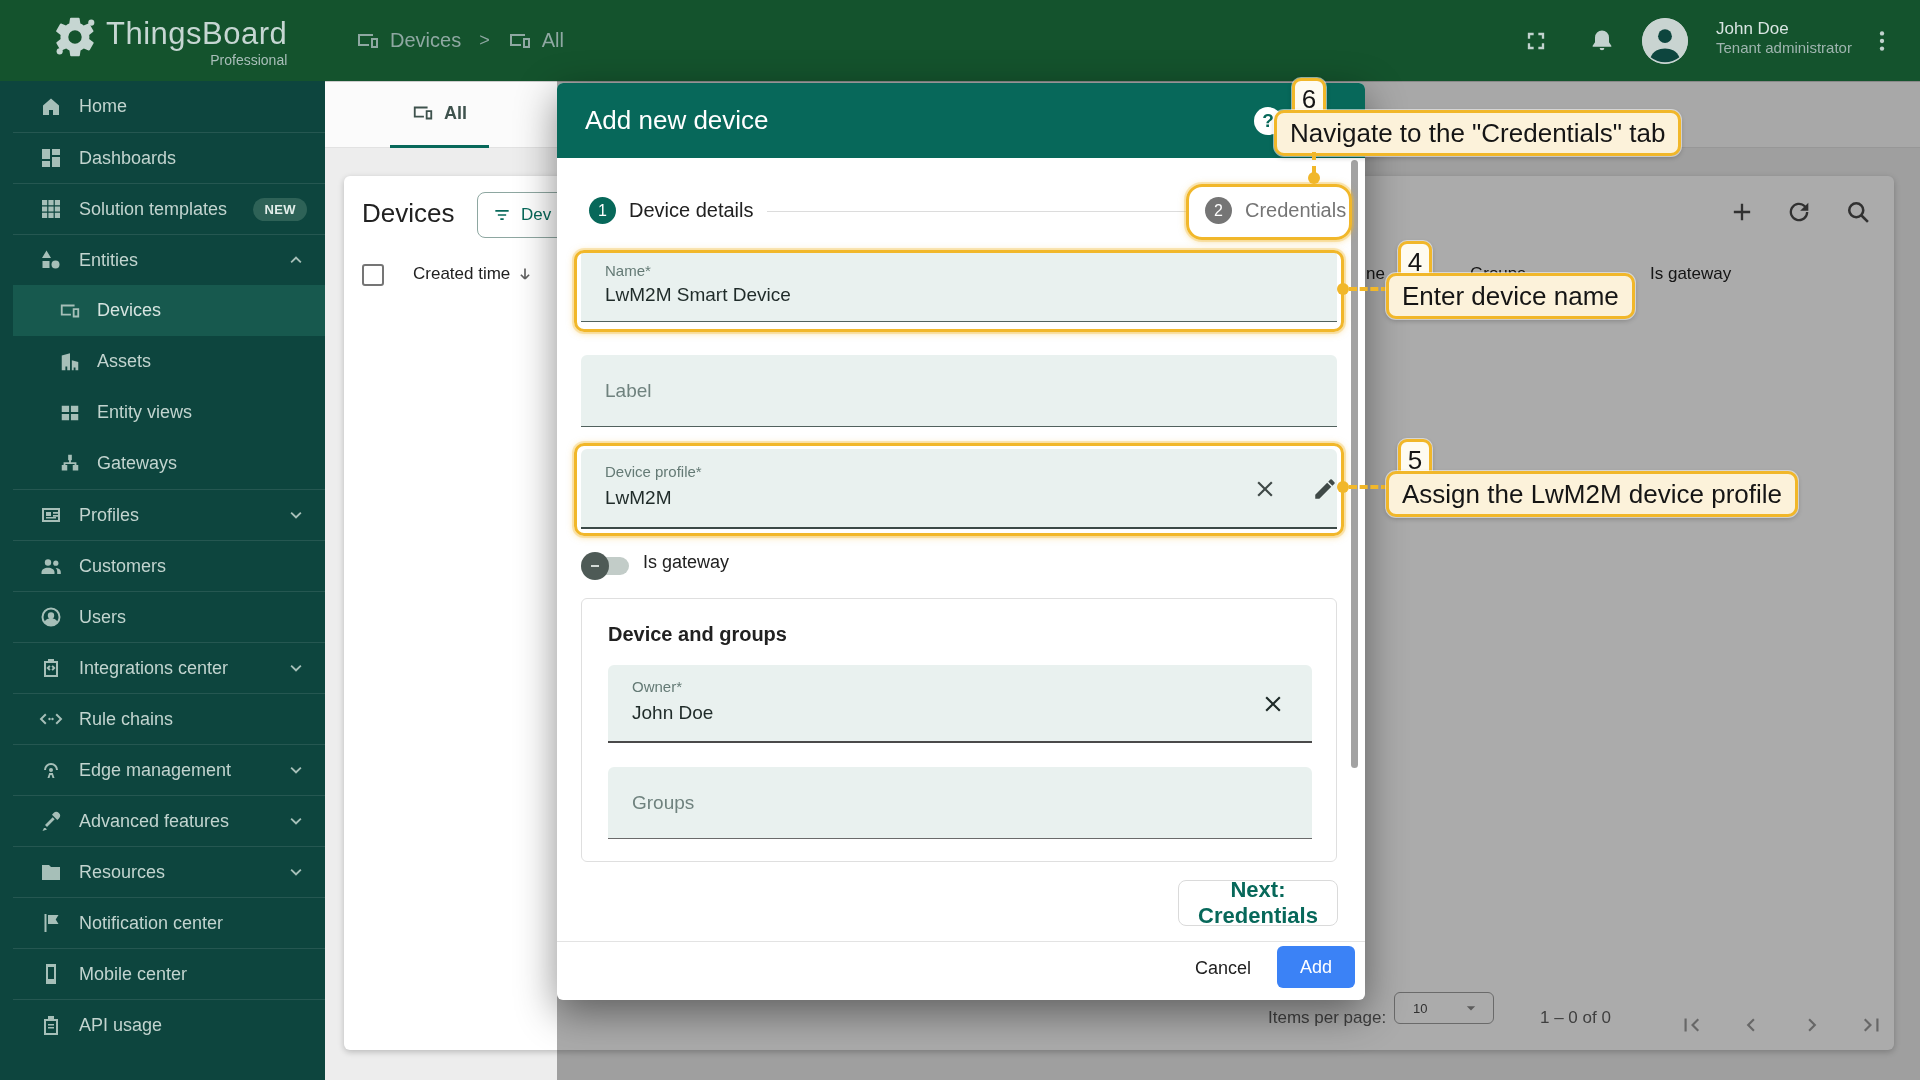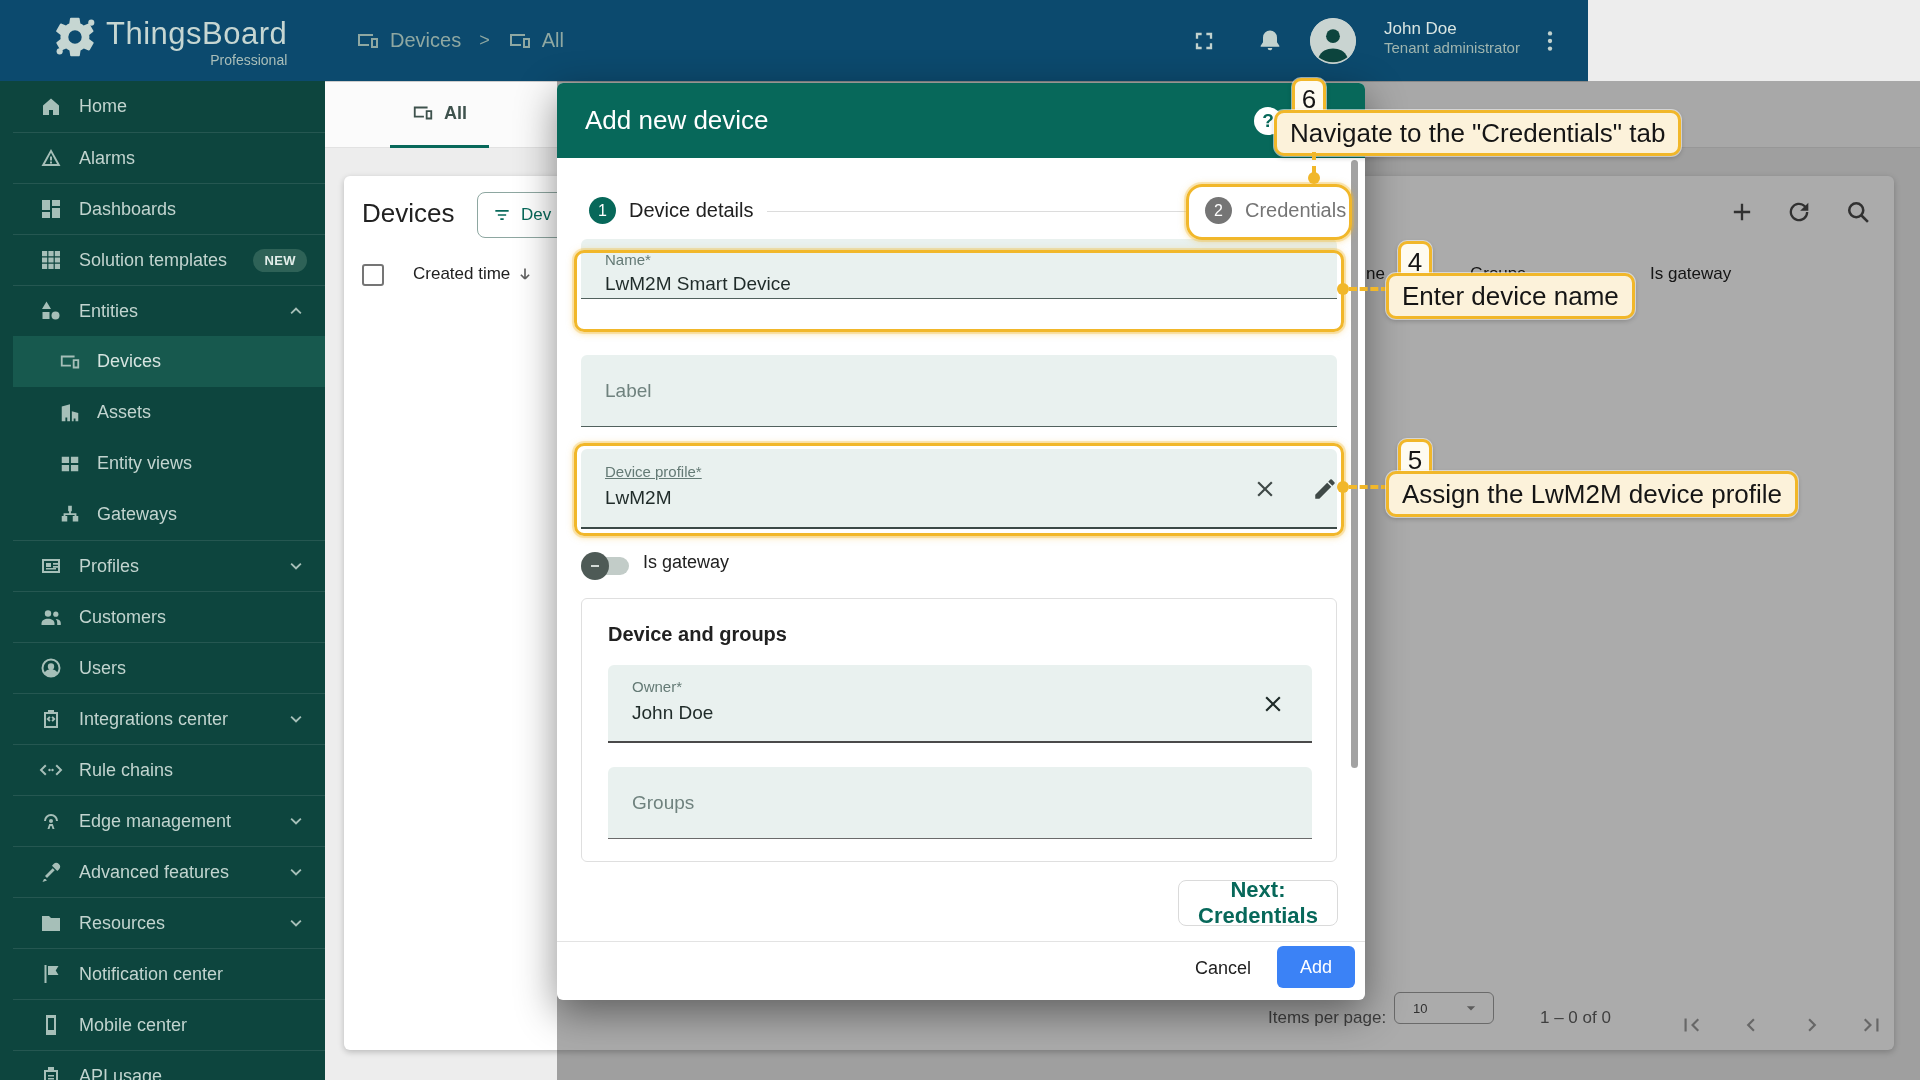--- a/index.html
+++ b/index.html
@@ -2,21 +2,21 @@
 <html><head>
 <meta charset="utf-8">
 <style>
   html,body{margin:0;padding:0;}
   body{width:1920px;height:1080px;position:relative;overflow:hidden;background:#EDEDED;
        font-family:"Liberation Sans",sans-serif;-webkit-font-smoothing:antialiased;}
   svg{display:block;}
   .ic{display:flex;align-items:center;justify-content:center;}
 
   
-  .topbar{position:absolute;left:0;top:0;width:1588px;height:81px;background:#0c4a6e;z-index:3;
+  .topbar{position:absolute;left:0;top:0;width:1920px;height:81px;background:#14532d;z-index:3;
           box-shadow:0 1px 0 rgba(0,0,0,.18);}
   .brand{position:absolute;left:52px;top:14px;display:flex;align-items:flex-start;gap:8px;color:#C6D6D2;}
   .brand-title-wrap{position:relative;}
   .brand-title{font-size:31px;font-weight:400;letter-spacing:.5px;line-height:40px;}
   .brand-sub{position:absolute;right:0;top:38px;font-size:14px;color:#A9BEB9;}
   .crumbs{position:absolute;left:356px;top:0;height:81px;display:flex;align-items:center;gap:14px;color:#8FA8A2;font-size:20px;}
   .crumb{display:flex;align-items:center;gap:10px;cursor:pointer;}
   .crumb-sep{font-size:18px;margin:0 4px;}
   .tb-right{position:absolute;right:0;top:0;height:81px;display:flex;align-items:center;}
   .tb-icon{color:#C2D2CE;width:28px;height:28px;}
@@ -190,28 +190,20 @@
     <span class="nicon ic">
         <svg width="24" height="24" viewBox="0 0 24 24" fill="currentColor">
           <path d="M12 3.5 4 10.5V20h6v-5h4v5h6v-9.5z"></path>
         </svg>
       </span>
     <span>Home</span>
   </div>
   <div class="nav-item bt">
     <span class="nicon ic">
         <svg width="24" height="24" viewBox="0 0 24 24" fill="currentColor">
-          <path d="M12 3 2.5 20h19L12 3zm0 3.8L18.1 18H5.9L12 6.8zM11 10.5h2v4h-2zm0 5h2v2h-2z"></path>
-        </svg>
-      </span>
-    <span>Alarms</span>
-  </div>
-  <div class="nav-item bt">
-    <span class="nicon ic">
-        <svg width="24" height="24" viewBox="0 0 24 24" fill="currentColor">
           <path d="M3 3h8v10H3zm10 0h8v6h-8zm0 8h8v10h-8zM3 15h8v6H3z"></path>
         </svg>
       </span>
     <span>Dashboards</span>
   </div>
   <div class="nav-item bt">
     <span class="nicon ic">
         <svg width="24" height="24" viewBox="0 0 24 24" fill="currentColor">
           <path d="M3 3h5.2v5.2H3zm6.4 0h5.2v5.2H9.4zm6.4 0H21v5.2h-5.2zM3 9.4h5.2v5.2H3zm6.4 0h5.2v5.2H9.4zm6.4 0H21v5.2h-5.2zM3 15.8h5.2V21H3zm6.4 0h5.2V21H9.4zm6.4 0H21V21h-5.2z"></path>
         </svg>
@@ -486,33 +478,33 @@
     <div class="m-title">Add new device</div>
     <div class="m-help">?</div>
   </div>
 
   <div class="step-circle" style="left:32px;top:114px;background:#07685A;">1</div>
   <div class="step-label" style="left:72px;top:116px;color:#212121;">Device details</div>
   <div class="step-line"></div>
   <div class="step-circle" style="left:648px;top:114px;background:#757575;">2</div>
   <div class="step-label" style="left:688px;top:116px;color:#757575;">Credentials</div>
 
-  <div class="ffield" style="top:156px;height:60px;">
+  <div class="ffield" style="top:167px;height:72px;">
     <span class="flabel">Name*</span>
     <span class="fvalue">LwM2M Smart Device</span>
     <span class="funderline"></span>
   </div>
 
   <div class="ffield" style="top:272px;height:72px;">
     <span class="fplaceholder">Label</span>
     <span class="funderline"></span>
   </div>
 
   <div class="ffield" style="top:366px;height:80px;">
-    <span class="flabel" style="top:14px;text-decoration:underline;">Device profile*</span>
+    <span class="flabel" style="top:14px;">Device profile*</span>
     <span class="fvalue" style="top:38px;">LwM2M</span>
     <span class="f-action ic" style="left:671px;top:27px;">
         <svg width="26" height="26" viewBox="0 0 24 24" fill="currentColor">
           <path d="M6.4 5 12 10.6 17.6 5 19 6.4 13.4 12 19 17.6 17.6 19 12 13.4 6.4 19 5 17.6 10.6 12 5 6.4z"></path>
         </svg>
       </span>
     <span class="f-action ic" style="left:731px;top:27px;">
         <svg width="26" height="26" viewBox="0 0 24 24" fill="currentColor">
           <path d="M3 17.2V21h3.8L17.8 10 14 6.2zM20.7 7.1a1 1 0 0 0 0-1.4L18.3 3.3a1 1 0 0 0-1.4 0L15 5.2 18.8 9z"></path>
         </svg>

